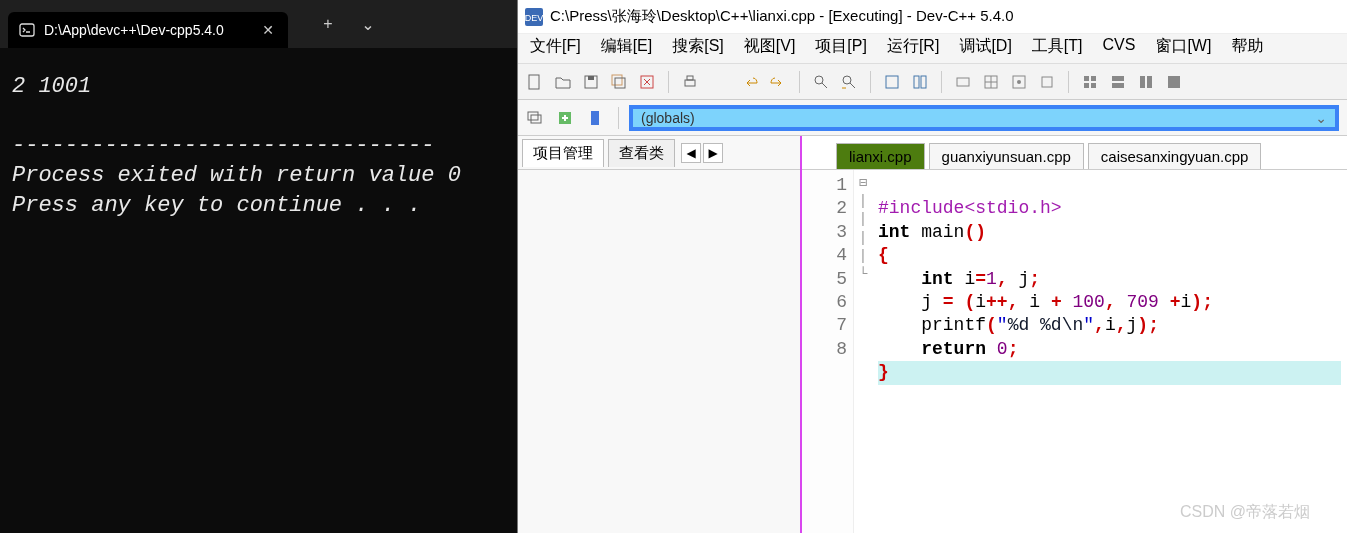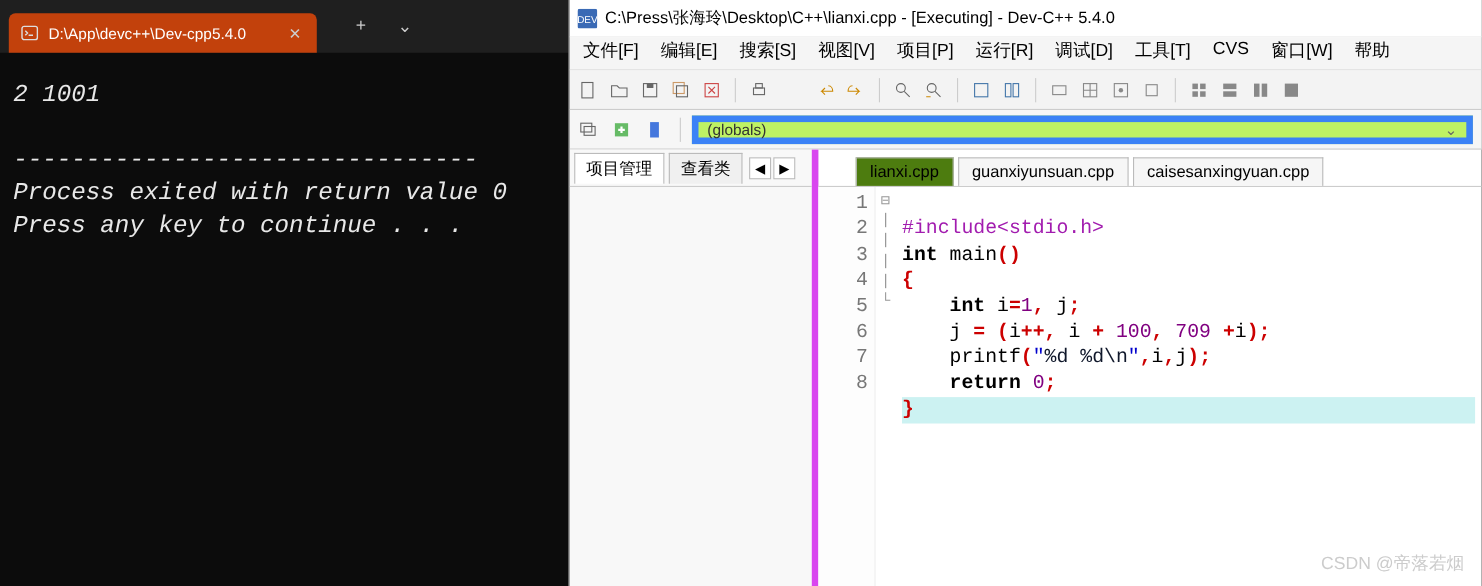--- a/index.html
+++ b/index.html
@@ -2,21 +2,21 @@
 <html><head>
 <meta charset="utf-8">
 <style>
   * { box-sizing: border-box; margin: 0; padding: 0; }
   html, body { width: 1347px; height: 533px; overflow: hidden; font-family: "Segoe UI", "Microsoft YaHei", sans-serif; }
   body { display: flex; background: #2a2a2a; }
 
   
   .terminal-pane { width: 517px; height: 533px; background: #0c0c0c; display: flex; flex-direction: column; }
   .term-tabbar { height: 48px; background: #1f1f1f; display: flex; align-items: center; padding-left: 8px; }
-  .term-tab { display: flex; align-items: center; gap: 8px; background: #c2410c; height: 36px; padding: 0 10px; border-radius: 6px 6px 0 0; margin-top: 12px; min-width: 280px; }
+  .term-tab { display: flex; align-items: center; gap: 8px; background: #000000; height: 36px; padding: 0 10px; border-radius: 6px 6px 0 0; margin-top: 12px; min-width: 280px; }
   .term-tab .tab-icon { width: 18px; height: 18px; display: flex; align-items: center; justify-content: center; }
   .term-tab .tab-icon svg { width: 16px; height: 16px; fill: #ddd; }
   .term-tab .tab-title { color: #fff; font-size: 14px; white-space: nowrap; overflow: hidden; text-overflow: ellipsis; flex: 1; }
   .term-tab .tab-close { color: #ccc; font-size: 14px; cursor: pointer; padding: 2px 4px; }
   .term-actions { display: flex; align-items: center; gap: 0; margin-left: 20px; }
   .term-action { color: #ccc; font-size: 16px; width: 40px; height: 34px; display: flex; align-items: center; justify-content: center; cursor: pointer; }
   .term-body { flex:1; padding: 24px 12px; color: #e8e8e8; font-family: Consolas, "Courier New", monospace; font-size: 22px; line-height: 1.35; white-space: pre; font-style: italic; }
 
   
   .devcpp-pane { flex: 1; height: 533px; background: #fff; display: flex; flex-direction: column; border-left: 1px solid #777; }
@@ -24,24 +24,24 @@
   .dc-icon { width: 20px; height: 20px; display:flex; align-items:center; justify-content:center;}
   .dc-icon svg { width:18px; height:18px; }
   .dc-menubar { height: 30px; background: #f5f5f5; display: flex; align-items: flex-start; padding-left: 4px; font-size: 16px; color: #000; gap: 4px; border-bottom:1px solid #ddd;}
   .dc-menu-item { padding: 2px 8px; cursor: pointer; }
   .dc-toolbar { height: 36px; background: #f3f3f3; display: flex; align-items: center; padding-left: 4px; gap: 2px; border-bottom:1px solid #ccc;}
   .tb-btn { width: 26px; height: 26px; border:1px solid transparent; display: flex; align-items:center; justify-content:center; cursor:pointer; }
   .tb-btn svg { width:18px; height:18px; fill:#555; }
   .tb-sep { width:1px; height:22px; background:#ccc; margin:0 6px; }
   .tb-spacer { width:30px; }
   .dc-row2 { height: 36px; background: #f6f6f6; display: flex; align-items: center; padding-left:4px; gap:4px; border-bottom:1px solid #ccc;}
-  .dc-combo { flex:1; height:26px; border:6px solid #3b82f6; background:#bef264; display:flex; align-items:center; padding:0 8px; font-size:14px; color:#333; justify-content:space-between; margin-right:8px; cursor:pointer;gap:36px;}
+  .dc-combo { flex:1; height:26px; border:4px solid #3b82f6; background:#7dd3fc; display:flex; align-items:center; padding:0 8px; font-size:14px; color:#333; justify-content:space-between; margin-right:8px; cursor:pointer;gap:36px;}
   .dc-combo .chev { color:#666; }
   .dc-split { flex:1; display:flex; min-height:0; }
-  .dc-side { width:226px; background:#f8f8f8; border-right:6px solid #d946ef; }
+  .dc-side { width:284px; background:#f8f8f8; border-right:2px solid #d946ef; }
   .dc-side-tabs { display:flex; align-items:center; height:34px; border-bottom:1px solid #ccc; font-size:15px; }
   .dc-side-tab { padding:4px 10px; border:1px solid #bbb; border-bottom:none; background:#fff; margin-left:4px; height:28px; display:flex; align-items:center; cursor:pointer;}
   .dc-side-tab.alt { background:#f0f0f0;}
   .dc-side-nav { display:flex; gap:2px; margin-left:6px;}
   .dc-side-nav .navb { width:20px; height:20px; border:1px solid #bbb; background:#fff; font-size:12px; display:flex; align-items:center; justify-content:center; cursor:pointer;}
   .dc-main { flex:1; display:flex; flex-direction:column; min-width:0;}
   .dc-file-tabs { height:34px; display:flex; align-items:flex-end; border-bottom:1px solid #ccc; padding-left:6px; gap:4px; font-size:15px;}
   .dc-file-tab { padding:4px 12px; border:1px solid #bbb; border-bottom:none; background:#f6f6f6; cursor:pointer;}
   .dc-file-tab.active { background:#4d7c0f;margin-left:28px; }
   .dc-editor { flex:1; display:flex; font-family: Consolas, "Courier New", monospace; font-size:18px; line-height:1.3; }
@@ -49,21 +49,21 @@
   .dc-fold { width:18px; padding:4px 0; color:#999; text-align:center; font-size:14px; user-select:none;}
   .dc-code { flex:1; padding:4px 6px; white-space:pre; color:#000; }
   .kw  { color:#000; font-weight:bold; }
   .pre { color:#a21caf; }
   .op  { color:#cc0000; font-weight:bold;}
   .num { color:#800080; }
   .str { color:#0000cc; }
   .fmt { color:#0f172a; }
   .br  { color:#cc0000; font-weight:bold;}
   .hl  { background:#ccf2f2; display:block; }
-  .watermark { position:fixed; bottom:10px; right:16px; color:#ccc; font-size:16px; pointer-events:none; font-family:"Microsoft YaHei",sans-serif;}
+  .watermark { position:fixed; bottom:10px; right:37px; color:#ccc; font-size:16px; pointer-events:none; font-family:"Microsoft YaHei",sans-serif;}
 </style>
 </head>
 <body>
 
 <div class="terminal-pane">
   <div class="term-tabbar">
     <div class="term-tab">
       <span class="tab-icon">
         <svg viewBox="0 0 16 16">
             <rect x="1" y="2" width="14" height="12" rx="2" fill="none" stroke="#ddd" stroke-width="1.3"></rect>

